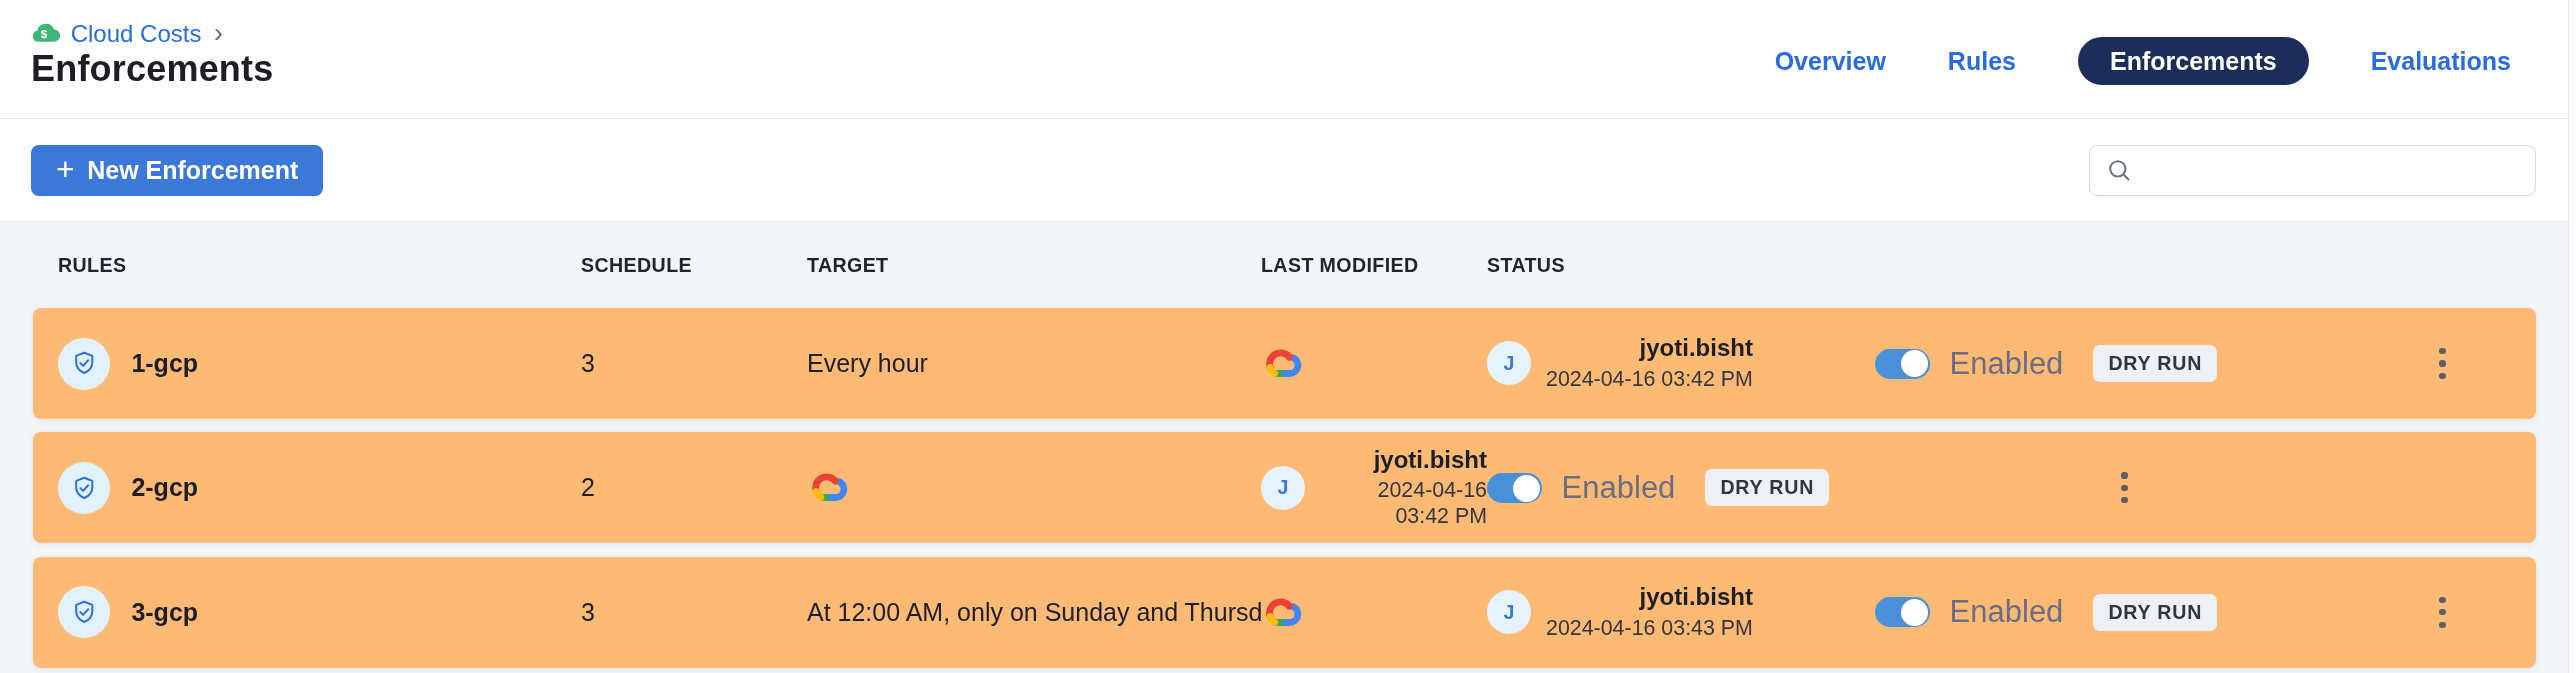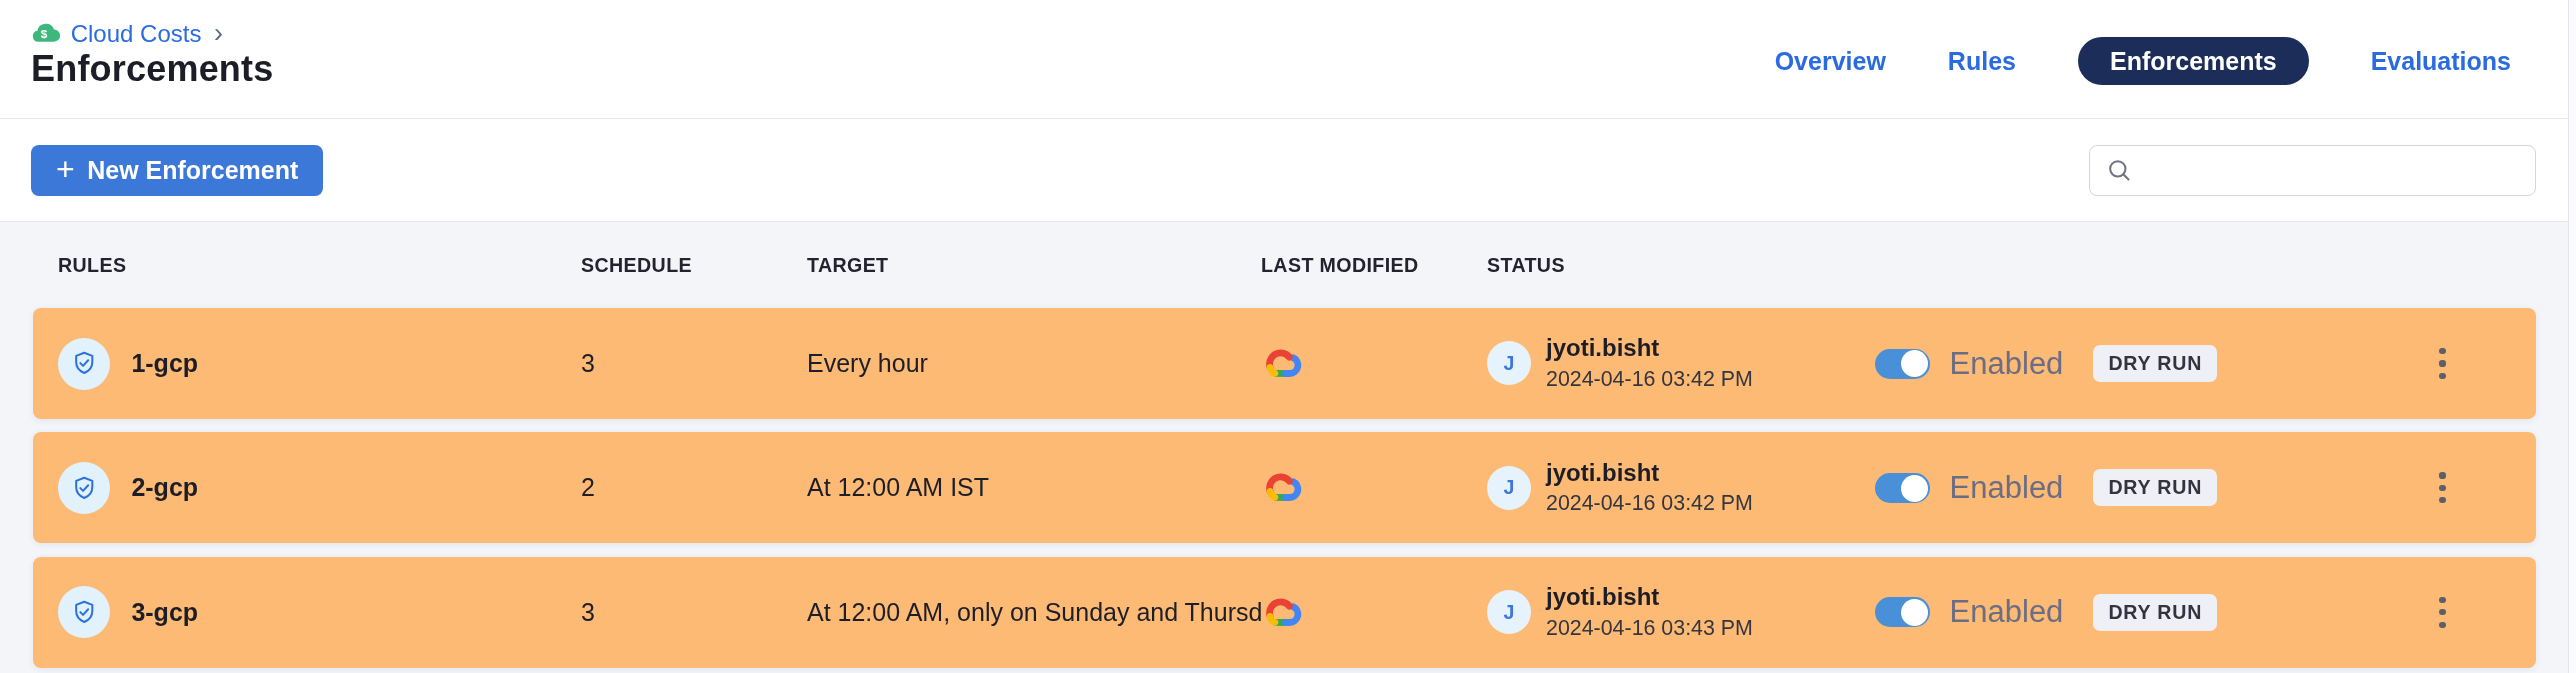--- a/index.html
+++ b/index.html
@@ -37,21 +37,21 @@
   .row-card { height: 111px; background: #fdba74; border-radius: 8px; margin-bottom: 13.4px; box-shadow: 0 1.8px 6.2px rgba(30,40,80,.07); cursor: pointer; }
 
   .cell-name { display: flex; align-items: center; gap: 21.4px; }
   .type-circle { width: 52px; height: 52px; border-radius: 50%; background: #e1f2fc; display: flex; align-items: center; justify-content: center; flex: none; }
   .row-name { font-size: 25px; font-weight: 700; color: #1c1d26; }
   .cell-rules, .cell-schedule { font-size: 25px; color: #1d1e27; }
   .cell-schedule { white-space: nowrap; overflow: hidden; padding-right: 9px; }
 
   .cell-modified { display: flex; align-items: center; gap: 15px; }
   .avatar { width: 44px; height: 44px; border-radius: 50%; background: #e7f3fc; color: #3b77dd; font-size: 19.6px; font-weight: 700; display: flex; align-items: center; justify-content: center; flex: none; }
-  .mod-text { display: flex; flex-direction: column; }
+  .mod-text { display: flex; flex-direction: column; text-align: right; }
   .mod-name { font-size: 24px; font-weight: 700; color: #1c1d26; line-height: 1.2; }
   .mod-time { font-size: 21.4px; color: #34353f; line-height: 1.2; margin-top: 3.6px; }
 
   .cell-status { display: flex; align-items: center; }
   .toggle { position: relative; width: 55px; height: 30px; border-radius: 15px; background: #4a90d8; flex: none; cursor: pointer; }
   .toggle-knob { position: absolute; right: 1.8px; top: 1.8px; width: 27px; height: 27px; border-radius: 50%; background: #fff; }
   .status-label { font-size: 31px; color: #6a6d83; margin-left: 19.6px; }
   .mode-badge { margin-left: 30px; background: #efeff6; color: #33343f; font-size: 19.6px; font-weight: 700; letter-spacing: 0.8px; padding: 7.1px 15px; border-radius: 7.1px; white-space: nowrap; }
 
   .cell-menu { display: flex; justify-content: center; }
@@ -162,21 +162,20 @@
       <div class="cell-name">
         <span class="type-circle">
           <svg width="28.5" height="28.5" viewBox="0 0 24 24" fill="none" stroke="#2e71dd" stroke-width="1.7" stroke-linecap="round" stroke-linejoin="round">
             <path d="M12 3.2 L18.8 5.8 V11 c0 4.6-2.9 7.7-6.8 9.2 C8.1 18.7 5.2 15.6 5.2 11 V5.8 Z"></path>
             <path d="M8.7 11.9 l2.3 2.3 4.3-4.7"></path>
           </svg>
         </span>
         <span class="row-name">2-gcp</span>
       </div>
       <div class="cell-rules">2</div>
-      <div class="cell-schedule">At 12:00 AM IST</div>
       <div class="cell-target">
         <span style="display:inline-flex;">
           <svg width="41" height="34" viewBox="0 0 48 40" fill="none">
             <path d="M15.5 33.5 H31" stroke="#34A853" stroke-width="8"></path>
             <path d="M29 33.5 h4.6 a9.7 9.7 0 0 0 3.9 -18.6" stroke="#4285F4" stroke-width="8" stroke-linecap="round"></path>
             <path d="M10.8 26.8 a13 13 0 0 1 22.4 -12.6" stroke="#EA4335" stroke-width="8" stroke-linecap="round"></path>
             <path d="M16.2 33.3 a9.7 9.7 0 0 1 -5.6 -7" stroke="#FBBC05" stroke-width="8" stroke-linecap="round"></path>
           </svg>
         </span>
       </div>

